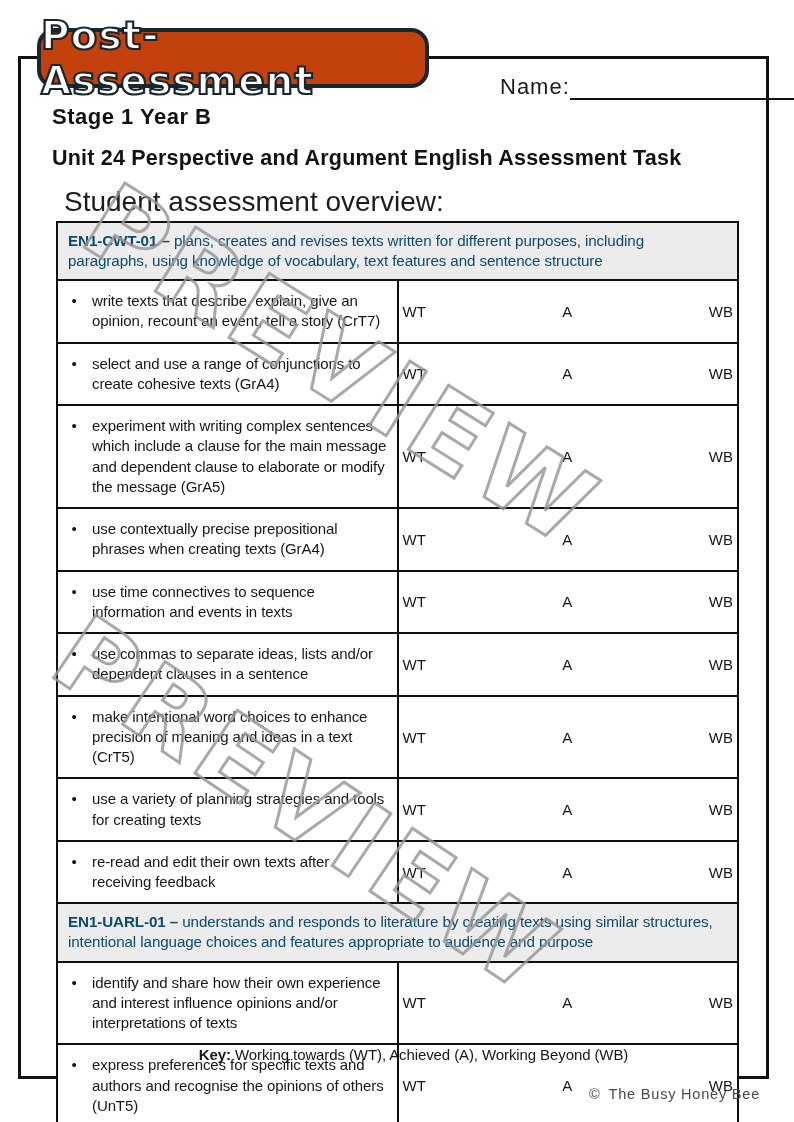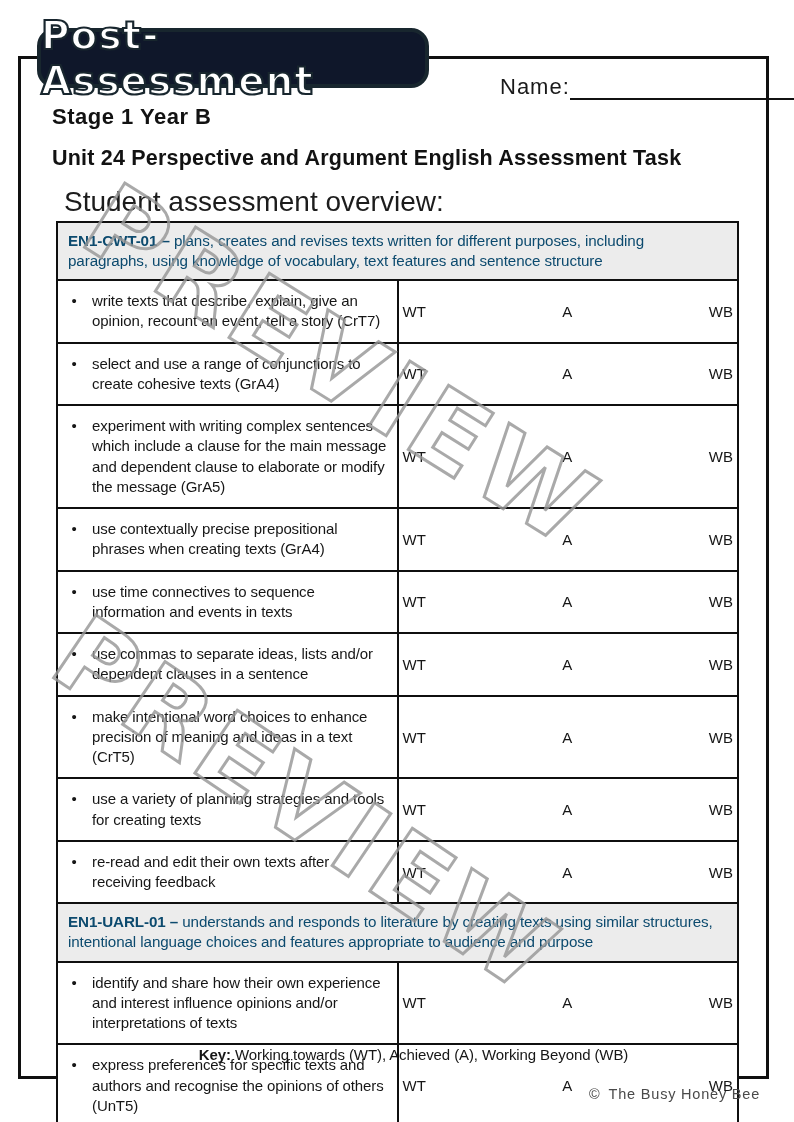--- a/index.html
+++ b/index.html
@@ -10,21 +10,21 @@
     background:#fff; overflow:hidden;
   }
   
   .frame {
     position:absolute; left:18px; top:56px; width:751px; height:1023px;
     border:3px solid #101010;
   }
   
   .badge {
     position:absolute; left:37px; top:28px; width:392px; height:60px;
-    background:#0f172a; border:4px solid #18262e; border-radius:18px;
+    background:#c2410c; border:4px solid #18262e; border-radius:18px;
     display:flex; align-items:center; justify-content:center; z-index:4;
   }
   .badge span {
     font-family:"DejaVu Sans", sans-serif;
     font-size:39px; font-weight:bold; letter-spacing:1px;
     color:#fff; -webkit-text-stroke:2.2px #18262e;
   }
   
   .name-row {
     position:absolute; left:452px; top:68px; width:302px; height:32px;

